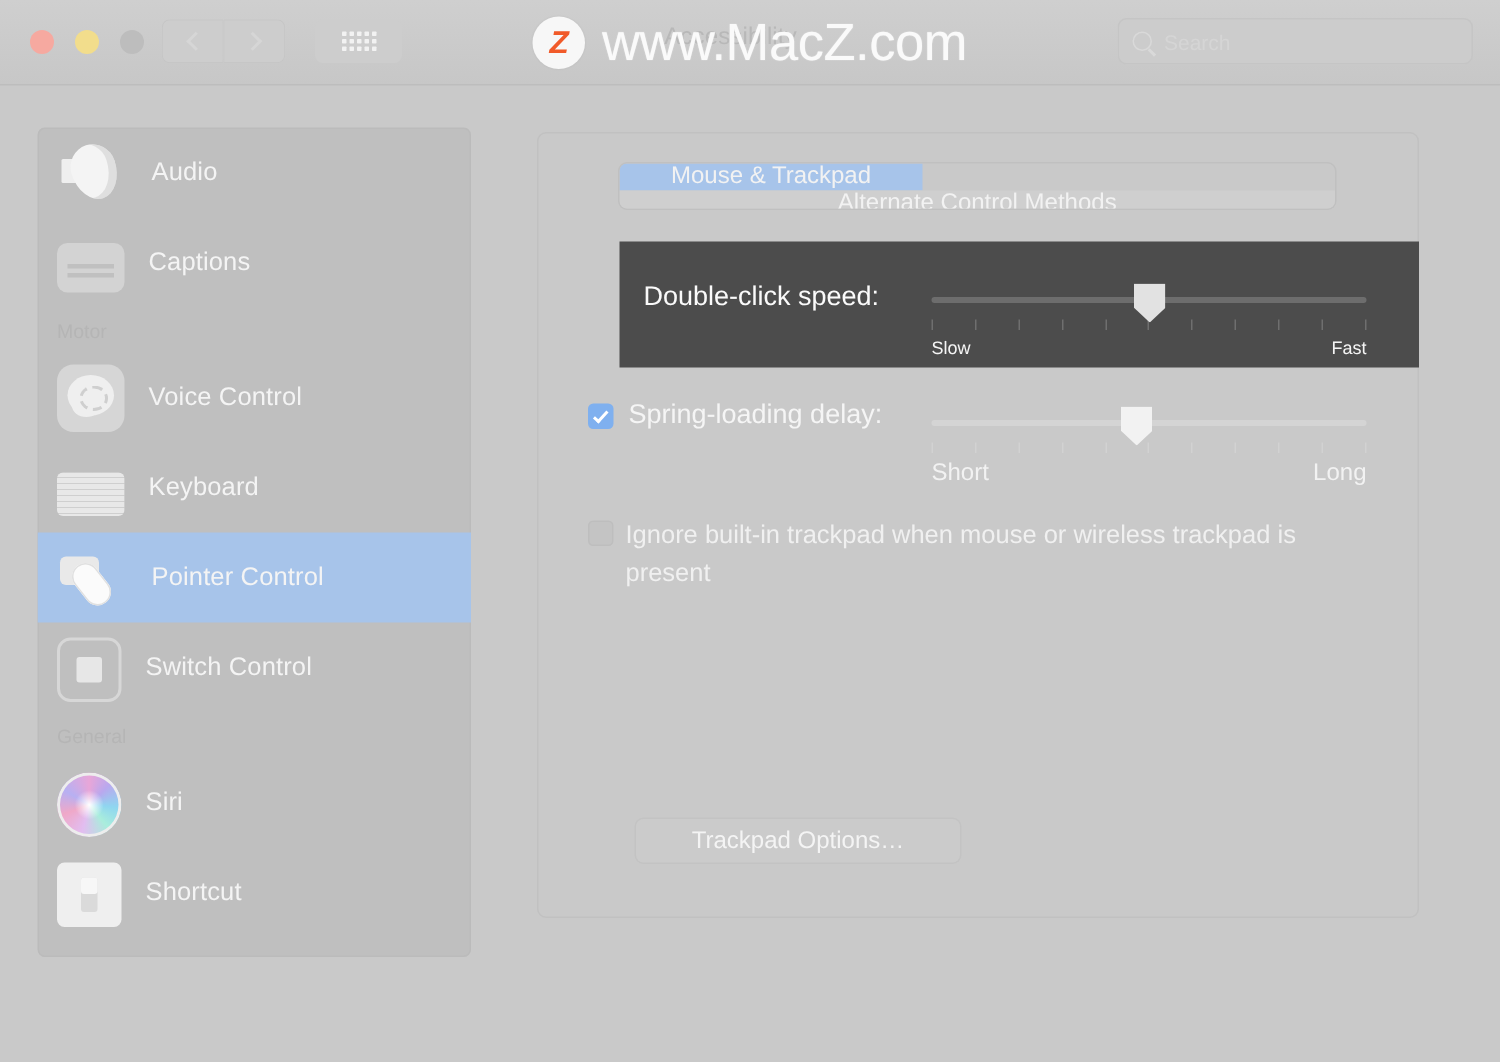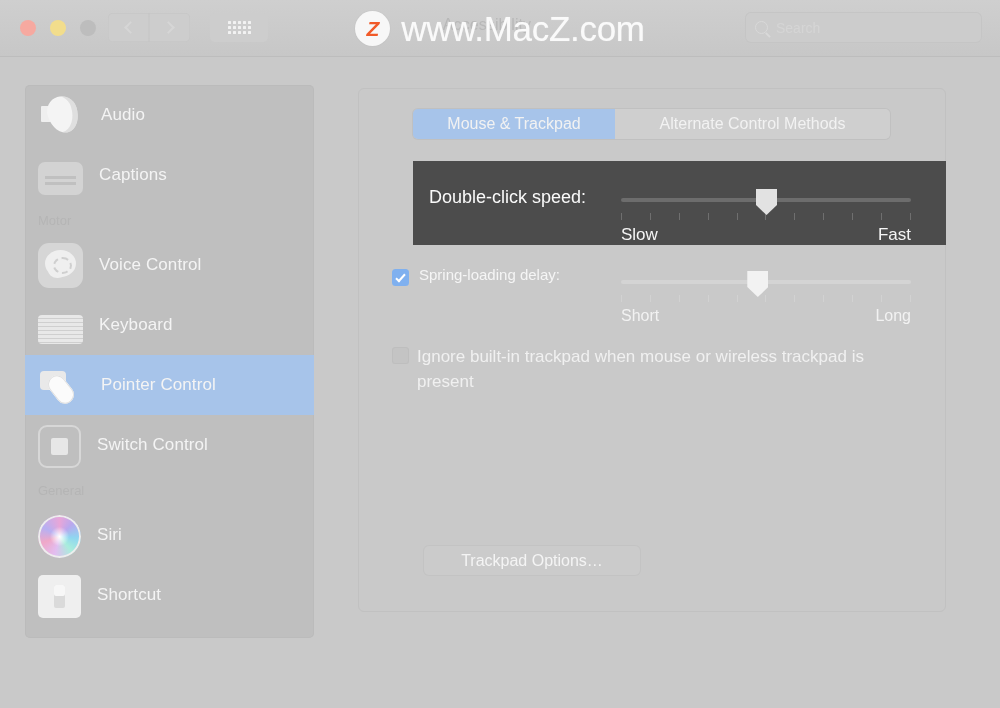--- a/index.html
+++ b/index.html
@@ -264,20 +264,21 @@
   }
 
   #tabbar {
     position: absolute;
     left: 413px; top: 109px;
     width: 477px; height: 30px;
     border-radius: 5px;
     overflow: hidden;
     display: flex;
     box-shadow: 0 0 0 1px #c0c0c0;
+    flex-direction: column;
   }
   .tab {
     display: flex; align-items: center; justify-content: center;
     font-size: 16px;
     color: #f2f2f2;
     background: #cfcfcf;
     height: 100%;
   }
   .tab.active { background: #a7c4ea; }
   #tab-mouse-trackpad { width: 202px; }
@@ -307,26 +308,26 @@
   #dbl-slider .thumb {
     position: absolute; top: -4px;
     width: 21px; height: 26px;
     margin-left: -10px;
     background: #e2e2e2;
     clip-path: polygon(0 0, 100% 0, 100% 62%, 50% 100%, 0 62%);
   }
   #dbl-ends {
     position: absolute; left: 208px; top: 64px; width: 290px;
     display: flex; justify-content: space-between;
-    font-size: 17px; color: #f5f5f5;
+    font-size: 12px; color: #f5f5f5;
   }
 
   
   #spring-row { position: absolute; left: 392px; top: 266px; width: 554px; height: 70px; }
-  #spring-label { position: absolute; left: 27px; top: 0px; font-size: 15px; color: #f5f5f5; }
+  #spring-label { position: absolute; left: 27px; top: 0px; font-size: 18px; color: #f5f5f5; }
   .cbx {
     width: 17px; height: 17px;
     border-radius: 3.5px;
     position: absolute;
     display: flex; align-items: center; justify-content: center;
   }
   .cbx.on { background: #7fb0ef; }
   .cbx.off { background: #c4c4c4; box-shadow: inset 0 0 0 1px #bebebe; }
   .cbx .check {
     width: 5px; height: 10px;

